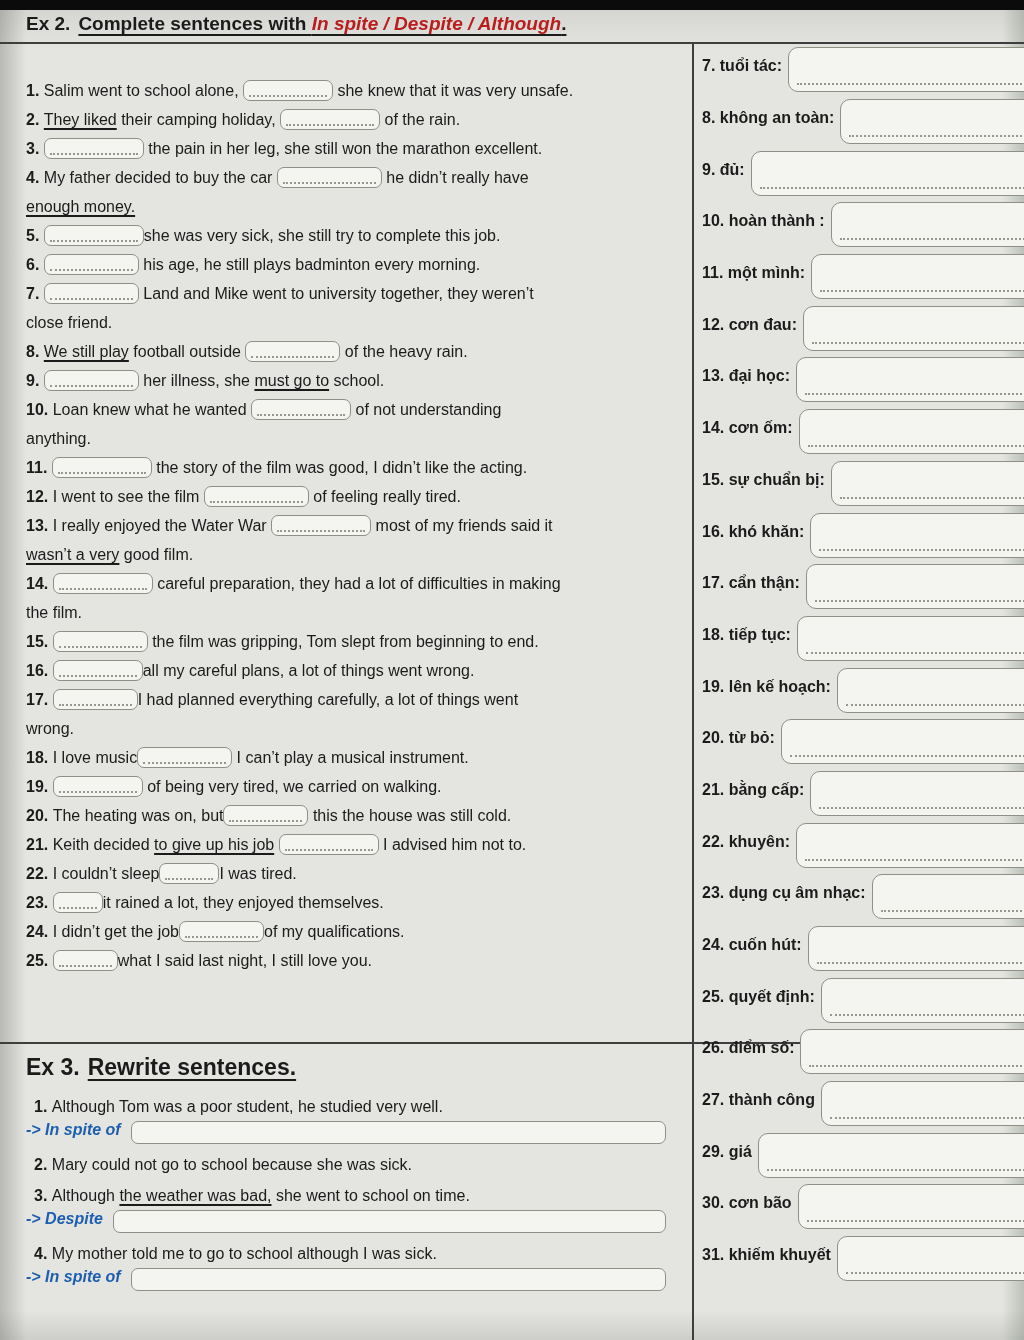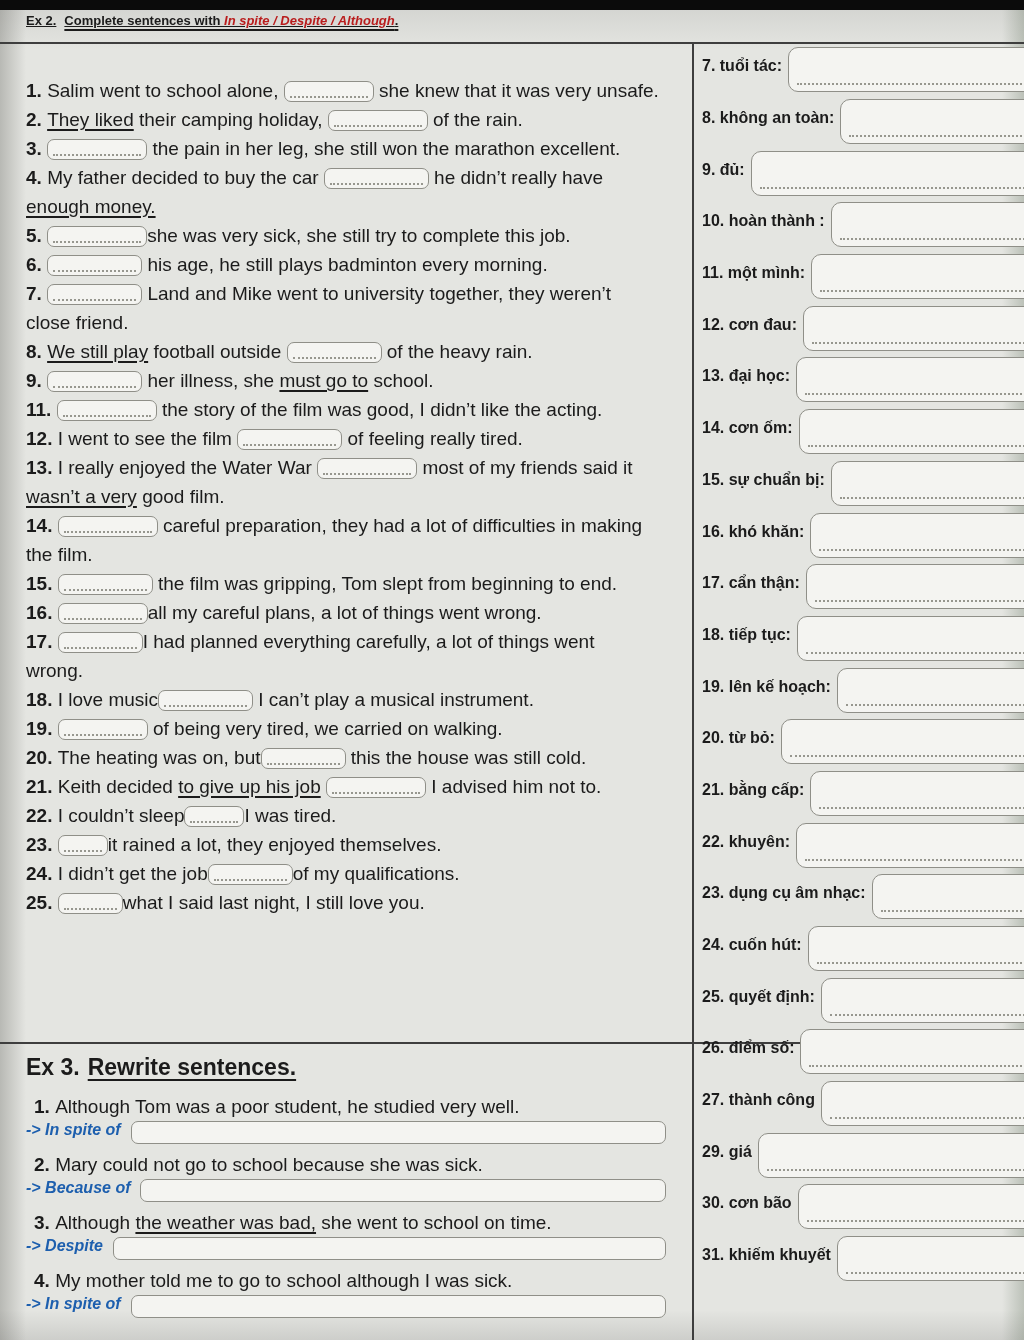--- a/index.html
+++ b/index.html
@@ -26,29 +26,29 @@
   }
   .top-bar{position:absolute; top:0; left:0; right:0; height:10px; background:#0b0b0b; z-index:3;}
 
   
   .hline{position:absolute; left:0; right:0; height:2px; background:var(--line); z-index:1;}
   .hline.top{top:42px;}
   .hline.mid{top:1042px;}
   .vline{position:absolute; top:42px; bottom:0; left:692px; width:2px; background:var(--line); z-index:1;}
 
   
-  .sec-header{position:absolute; left:26px; font-size:13px; color:var(--ink);text-decoration:underline;}
+  .sec-header{position:absolute; left:26px; font-size:19px; color:var(--ink);}
   .sec-header.ex2{top:13px;}
   .hnum{font-weight:700;}
   .hund{font-weight:700; margin-left:8px; text-decoration:underline; text-underline-offset:4px; text-decoration-thickness:1.5px;}
   .hred{color:var(--red); font-style:italic;}
 
   
   .left-col{position:absolute; left:26px; top:76px; width:656px; z-index:2;}
-  .sent{font-size:19px; line-height:29px; color:var(--ink);}
+  .sent{font-size:16px; line-height:29px; color:var(--ink);}
   .sent .num{font-weight:700;}
   .u{text-decoration:underline; text-underline-offset:3px; text-decoration-thickness:1.5px;}
   .blank{
     display:inline-block; height:21px; vertical-align:-5px; position:relative;
     background:var(--boxfill); border:1.5px solid var(--boxborder); border-radius:7px;
   }
   .blank::after{content:""; position:absolute; left:5px; right:5px; bottom:3px; border-bottom:2px dotted var(--dots);}
 
   
   .right-col{position:absolute; left:702px; right:0; top:44px; bottom:0; z-index:2;}
@@ -89,20 +89,21 @@
   <div class="left-col" id="ex2-sentences">
       <div class="sent"><span class="num">1. </span><span>Salim went to school alone, </span><span class="blank" style="width: 90px;"></span><span> she knew that it was very unsafe.</span></div>
       <div class="sent"><span class="num">2. </span><span class="u">They liked</span><span> their camping holiday, </span><span class="blank" style="width: 100px;"></span><span> of the rain.</span></div>
       <div class="sent"><span class="num">3. </span><span class="blank" style="width: 100px;"></span><span> the pain in her leg, she still won the marathon excellent.</span></div>
       <div class="sent"><span class="num">4. </span><span>My father decided to buy the car </span><span class="blank" style="width: 105px;"></span><span> he didn’t really have</span><br><span class="u">enough money.</span></div>
       <div class="sent"><span class="num">5. </span><span class="blank" style="width: 100px;"></span><span>she was very sick, she still try to complete this job.</span></div>
       <div class="sent"><span class="num">6. </span><span class="blank" style="width: 95px;"></span><span> his age, he still plays badminton every morning.</span></div>
       <div class="sent"><span class="num">7. </span><span class="blank" style="width: 95px;"></span><span> Land and Mike went to university together, they weren’t</span><br><span>close friend.</span></div>
       <div class="sent"><span class="num">8. </span><span class="u">We still play</span><span> football outside </span><span class="blank" style="width: 95px;"></span><span> of the heavy rain.</span></div>
       <div class="sent"><span class="num">9. </span><span class="blank" style="width: 95px;"></span><span> her illness, she </span><span class="u">must go to</span><span> school.</span></div>
+      <div class="sent"><span class="num">10. </span><span>Loan knew what he wanted </span><span class="blank" style="width: 100px;"></span><span> of not understanding</span><br><span>anything.</span></div>
       <div class="sent"><span class="num">11. </span><span class="blank" style="width: 100px;"></span><span> the story of the film was good, I didn’t like the acting.</span></div>
       <div class="sent"><span class="num">12. </span><span>I went to see the film </span><span class="blank" style="width: 105px;"></span><span> of feeling really tired.</span></div>
       <div class="sent"><span class="num">13. </span><span>I really enjoyed the Water War </span><span class="blank" style="width: 100px;"></span><span> most of my friends said it</span><br><span class="u">wasn’t a very</span><span> good film.</span></div>
       <div class="sent"><span class="num">14. </span><span class="blank" style="width: 100px;"></span><span> careful preparation, they had a lot of difficulties in making</span><br><span>the film.</span></div>
       <div class="sent"><span class="num">15. </span><span class="blank" style="width: 95px;"></span><span> the film was gripping, Tom slept from beginning to end.</span></div>
       <div class="sent"><span class="num">16. </span><span class="blank" style="width: 90px;"></span><span>all my careful plans, a lot of things went wrong.</span></div>
       <div class="sent"><span class="num">17. </span><span class="blank" style="width: 85px;"></span><span>I had planned everything carefully, a lot of things went</span><br><span>wrong.</span></div>
       <div class="sent"><span class="num">18. </span><span>I love music</span><span class="blank" style="width: 95px;"></span><span> I can’t play a musical instrument.</span></div>
       <div class="sent"><span class="num">19. </span><span class="blank" style="width: 90px;"></span><span> of being very tired, we carried on walking.</span></div>
       <div class="sent"><span class="num">20. </span><span>The heating was on, but</span><span class="blank" style="width: 85px;"></span><span> this the house was still cold.</span></div>
@@ -219,24 +220,20 @@
     <div id="ex3-list">
         <div class="ex3-item">
           <div class="sent"><span class="num">1. </span><span>Although Tom was a poor student, he studied very well.</span></div>
           <div class="prompt-row">
             <span class="prompt">-&gt; In spite of</span>
             <span class="longblank"></span>
           </div>
         </div>
         <div class="ex3-item">
           <div class="sent"><span class="num">2. </span><span>Mary could not go to school because she was sick.</span></div>
-          <div class="prompt-row">
-            <span class="prompt">-&gt; Because of</span>
-            <span class="longblank"></span>
-          </div>
         </div>
         <div class="ex3-item">
           <div class="sent"><span class="num">3. </span><span>Although </span><span class="u">the weather was bad,</span><span> she went to school on time.</span></div>
           <div class="prompt-row">
             <span class="prompt">-&gt; Despite</span>
             <span class="longblank"></span>
           </div>
         </div>
         <div class="ex3-item">
           <div class="sent"><span class="num">4. </span><span>My mother told me to go to school although I was sick.</span></div>

